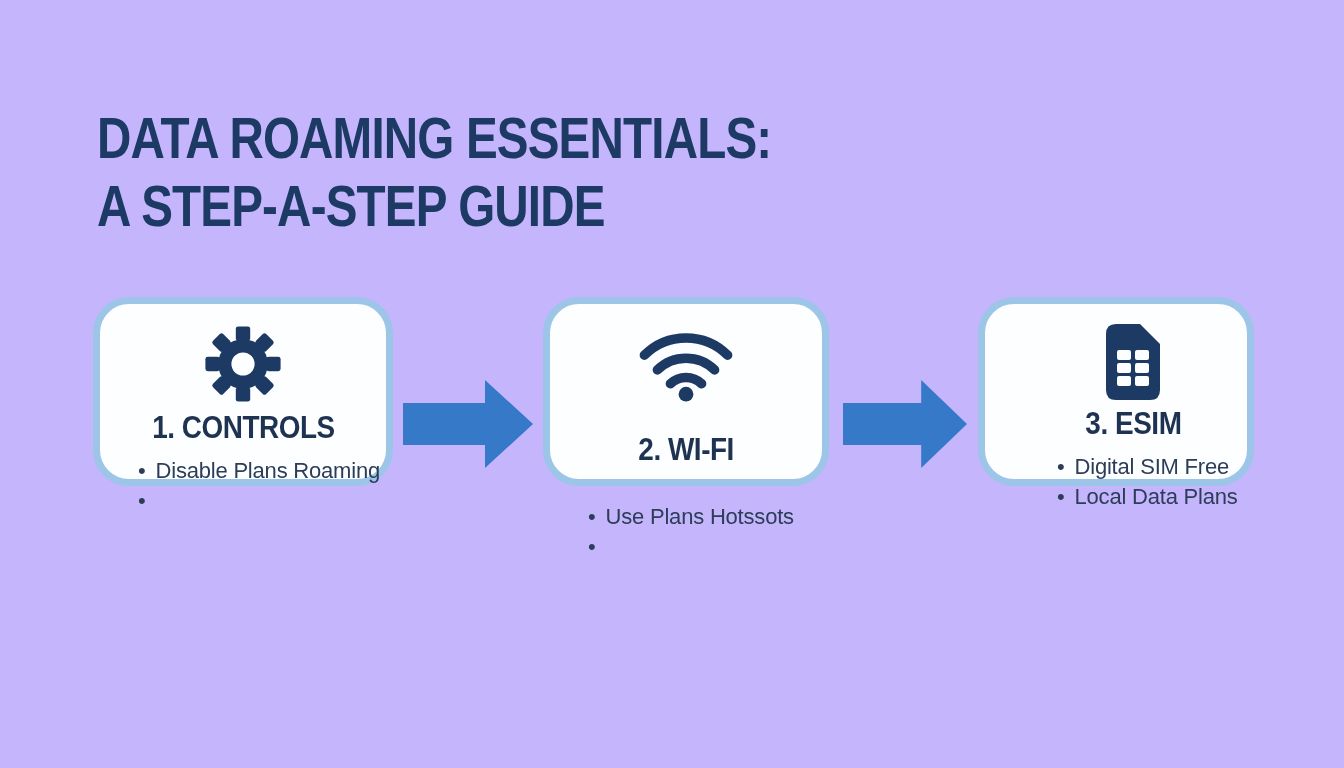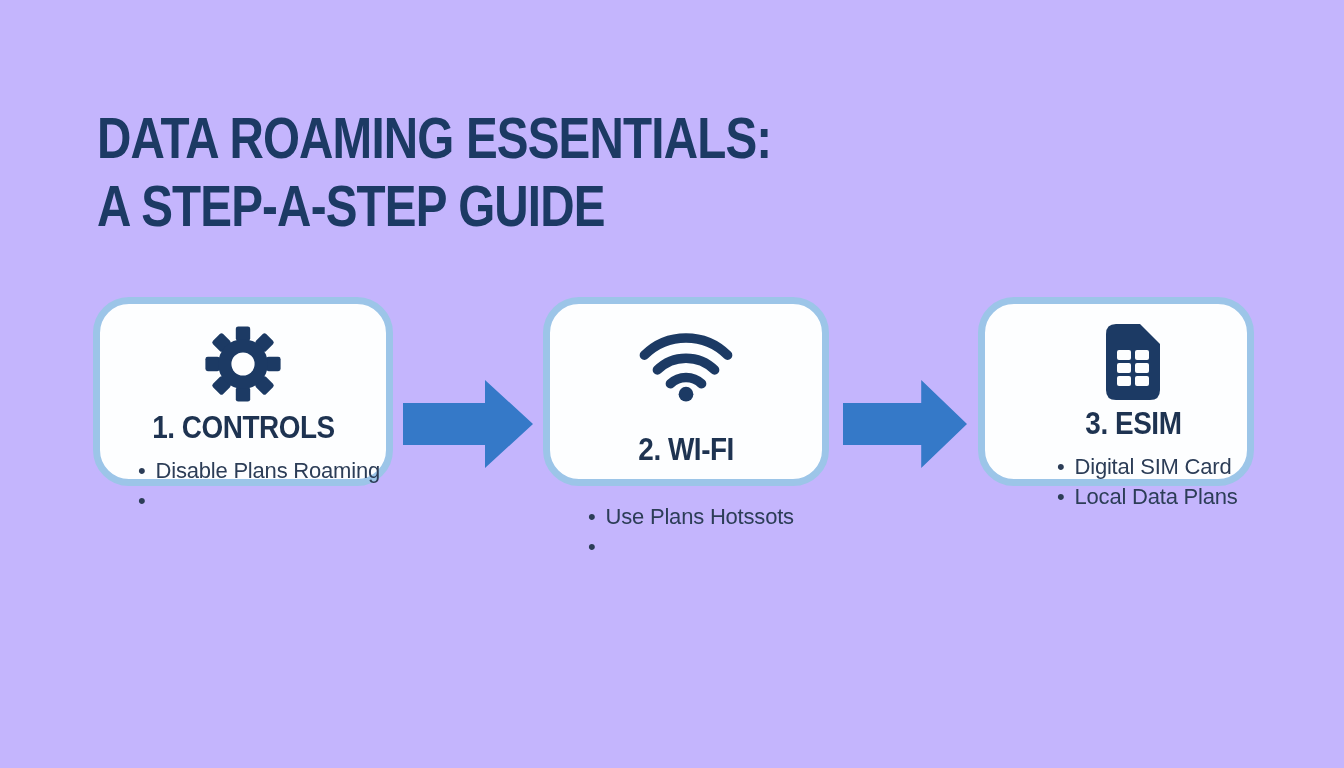--- a/index.html
+++ b/index.html
@@ -183,21 +183,21 @@
           <rect x="29" y="52" width="14" height="10" rx="2"></rect>
         </g>
       </svg>
     </div>
     <div class="card-heading">
       <span class="squish">3. ESIM</span>
     </div>
     <ul class="bullets">
       <li>
         <span class="dot">•</span>
-        <span>Digital SIM Card</span>
+        <span>Digital SIM Free</span>
       </li>
       <li>
         <span class="dot">•</span>
         <span>Local Data Plans</span>
       </li>
     </ul>
   </div>
 
 </div>
 

